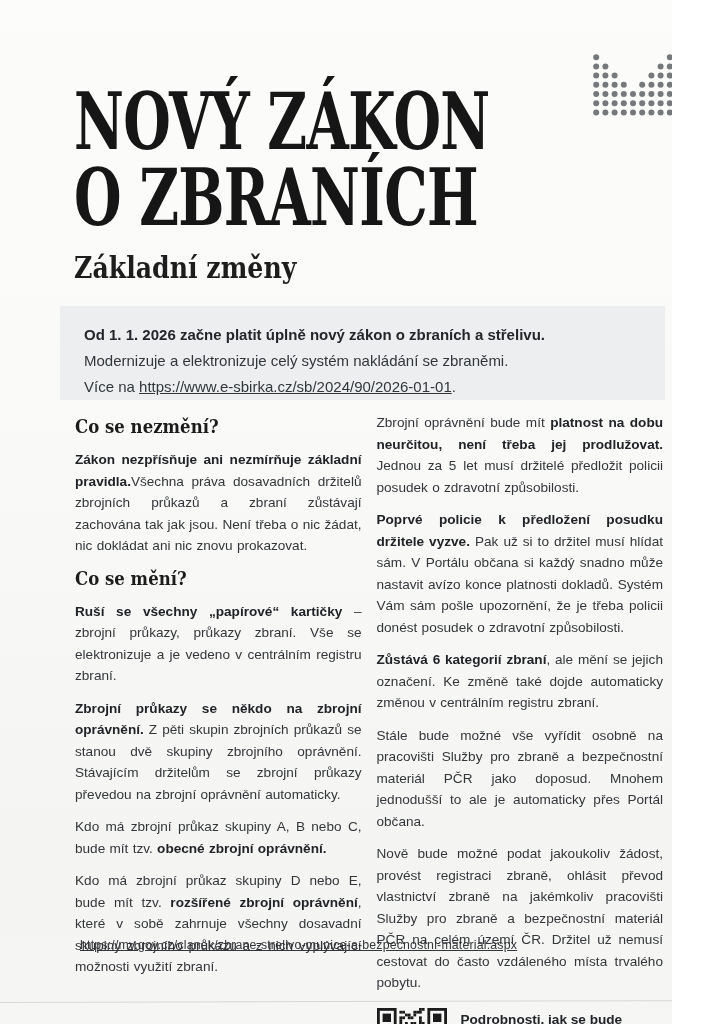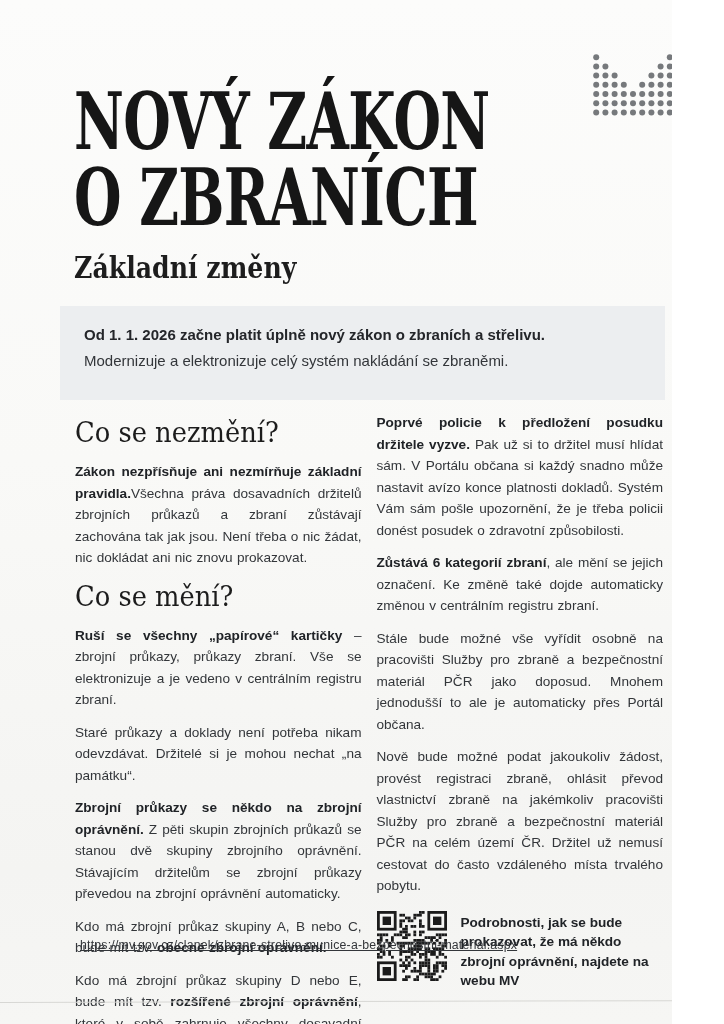--- a/index.html
+++ b/index.html
@@ -83,22 +83,22 @@
     top: 412px;
     left: 75px;
     width: 588px;
     display: flex;
     gap: 15px;
   }
   .col { width: 287px; }
 
   .col h3 {
     font-family: "DejaVu Serif", serif;
-    font-weight: 400;
-    font-size: 28px;
+    font-weight: 700;
+    font-size: 18px;
     color: #1c1c1c;
     margin: 4px 0 12px 0;
   }
   .col h3 .squeeze {
     display: inline-block;
     transform: scaleX(0.92);
     transform-origin: 0 50%;
     white-space: nowrap;
   }
   .col h3.second { margin-top: 3px; }
@@ -210,37 +210,38 @@
     <span class="squeeze">O ZBRANÍCH</span>
   </h1>
 
   <h2 class="subtitle">
     <span class="squeeze">Základní změny</span>
   </h2>
 
   <div class="intro-box">
     <div><span class="b">Od 1. 1. 2026 začne platit úplně nový zákon o zbraních a střelivu.</span></div>
     <div>Modernizuje a elektronizuje celý systém nakládání se zbraněmi.</div>
+    <div><span>Více na </span><a href="#">https://www.e-sbirka.cz/sb/2024/90/2026-01-01</a><span>.</span></div>
   </div>
 
   <div class="columns">
 
     <div class="col">
       <h3><span class="squeeze">Co se nezmění?</span></h3>
       <p><span class="b">Zákon nezpřísňuje ani nezmírňuje základní pravidla.</span><span>Všechna práva dosavadních držitelů zbrojních průkazů a zbraní zůstávají zachována tak jak jsou. Není třeba o nic žádat, nic dokládat ani nic znovu prokazovat.</span></p>
 
       <h3 class="second"><span class="squeeze">Co se mění?</span></h3>
       <p><span class="b">Ruší se všechny „papírové“ kartičky</span><span> – zbrojní průkazy, průkazy zbraní. Vše se elektronizuje a je vedeno v centrálním registru zbraní.</span></p>
-      <p><span>Staré průkazy a doklady není potřeba nikam odevzdávat. Držitelé si je mohou nechat „na památku“.</span></p>
       <p><span class="b">Zbrojní průkazy se někdo na zbrojní oprávnění.</span><span> Z pěti skupin zbrojních průkazů se stanou dvě skupiny zbrojního oprávnění. Stávajícím držitelům se zbrojní průkazy převedou na zbrojní oprávnění automaticky.</span></p>
       <p><span>Kdo má zbrojní průkaz skupiny A, B nebo C, bude mít tzv. </span><span class="b">obecné zbrojní oprávnění.</span></p>
       <p><span>Kdo má zbrojní průkaz skupiny D nebo E, bude mít tzv. </span><span class="b">rozšířené zbrojní oprávnění</span><span>, které v sobě zahrnuje všechny dosavadní skupiny zbrojního průkazu a z nich vyplývající možnosti využití zbraní.</span></p>
     </div>
 
     <div class="col">
+      <p><span>Zbrojní oprávnění bude mít </span><span class="b">platnost na dobu neurčitou, není třeba jej prodlužovat.</span><span> Jednou za 5 let musí držitelé předložit policii posudek o zdravotní způsobilosti.</span></p>
       <p><span class="b">Poprvé policie k předložení posudku držitele vyzve.</span><span> Pak už si to držitel musí hlídat sám. V Portálu občana si každý snadno může nastavit avízo konce platnosti dokladů. Systém Vám sám pošle upozornění, že je třeba policii donést posudek o zdravotní způsobilosti.</span></p>
       <p><span class="b">Zůstává 6 kategorií zbraní</span><span>, ale mění se jejich označení. Ke změně také dojde automaticky změnou v centrálním registru zbraní.</span></p>
       <p><span>Stále bude možné vše vyřídit osobně na pracovišti Služby pro zbraně a bezpečnostní materiál PČR jako doposud. Mnohem jednodušší to ale je automaticky přes Portál občana.</span></p>
       <p><span>Nově bude možné podat jakoukoliv žádost, provést registraci zbraně, ohlásit převod vlastnictví zbraně na jakémkoliv pracovišti Služby pro zbraně a bezpečnostní materiál PČR na celém území ČR. Držitel už nemusí cestovat do často vzdáleného místa trvalého pobytu.</span></p>
 
       <div class="qr-row">
         <div class="qr-box">
           <svg width="70" height="70" viewBox="0 0 70 70" fill="#1b1b1b" xmlns="http://www.w3.org/2000/svg">
               <rect x="42" y="0" width="2.8" height="2.8"></rect>
               <rect x="44.8" y="0" width="2.8" height="2.8"></rect>

